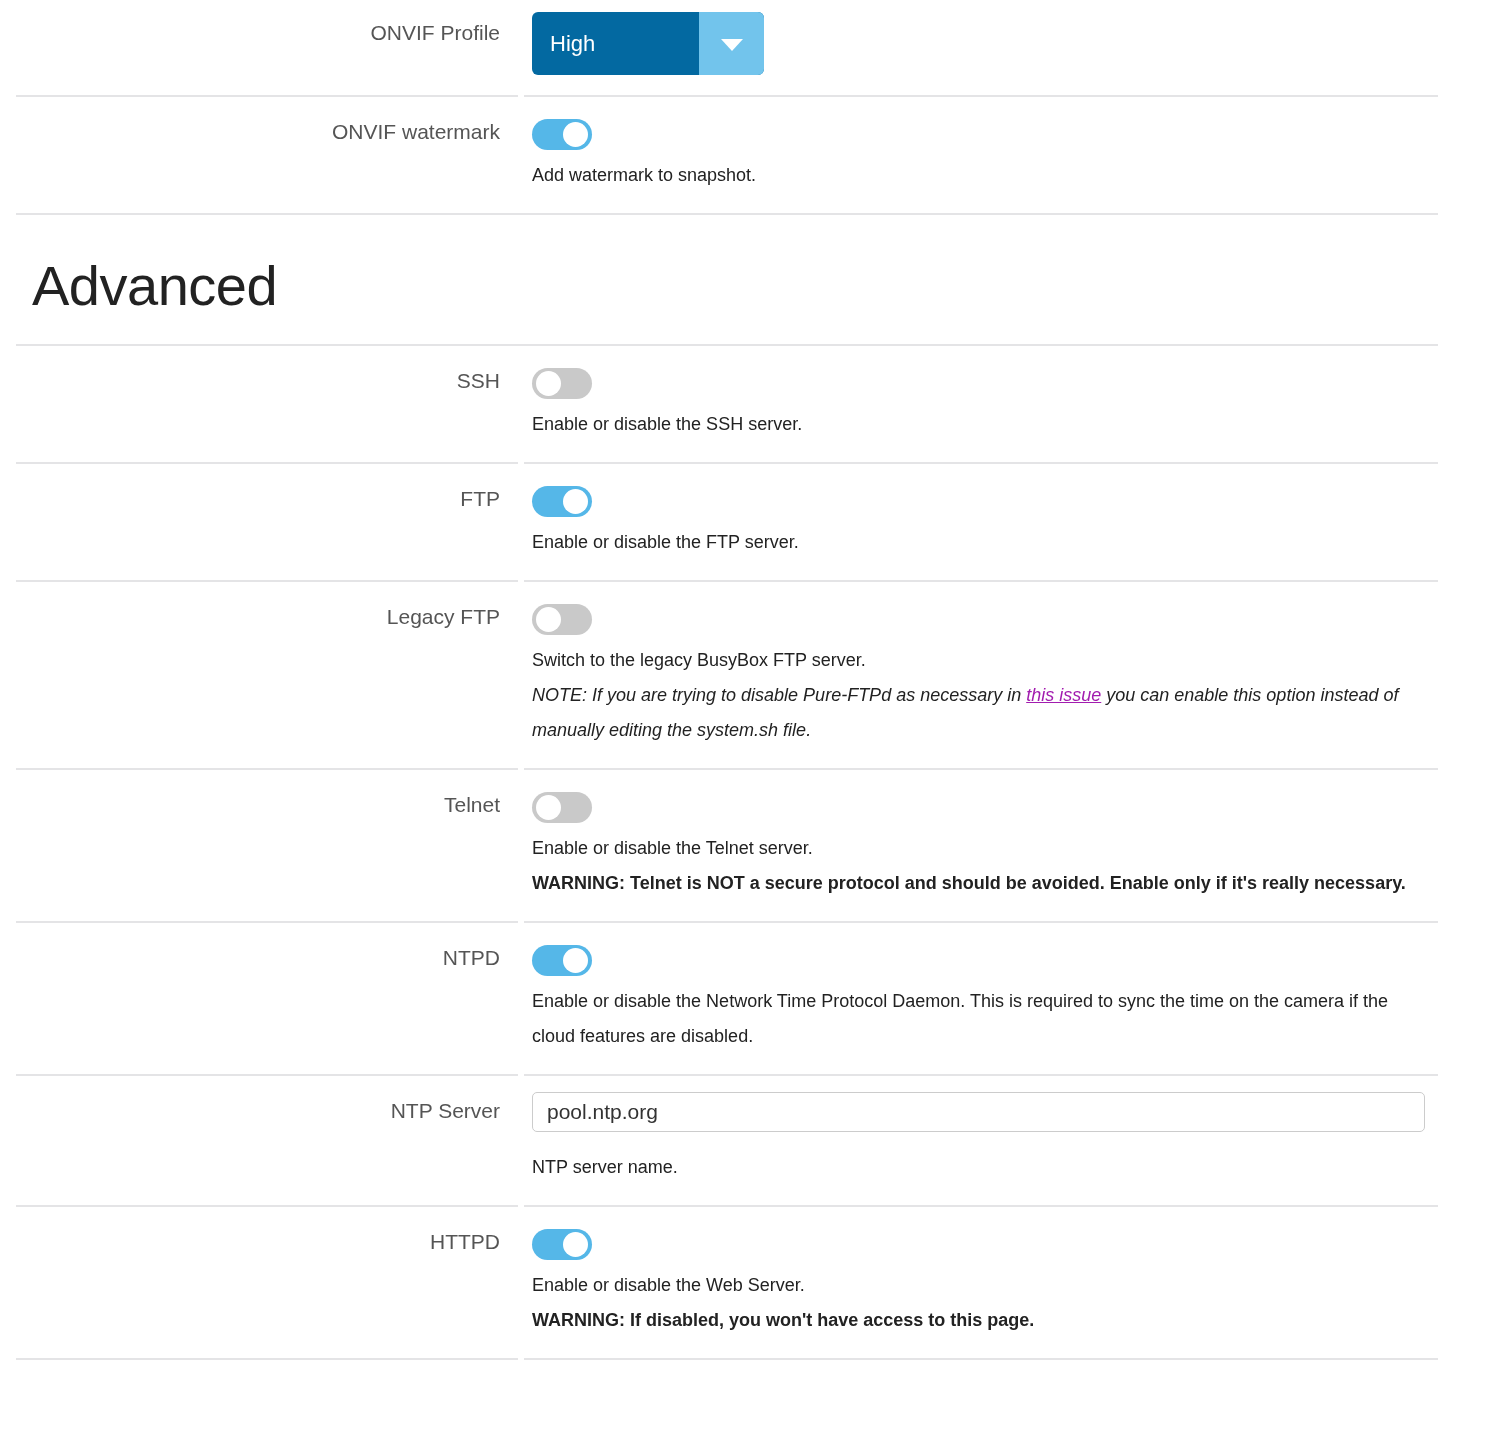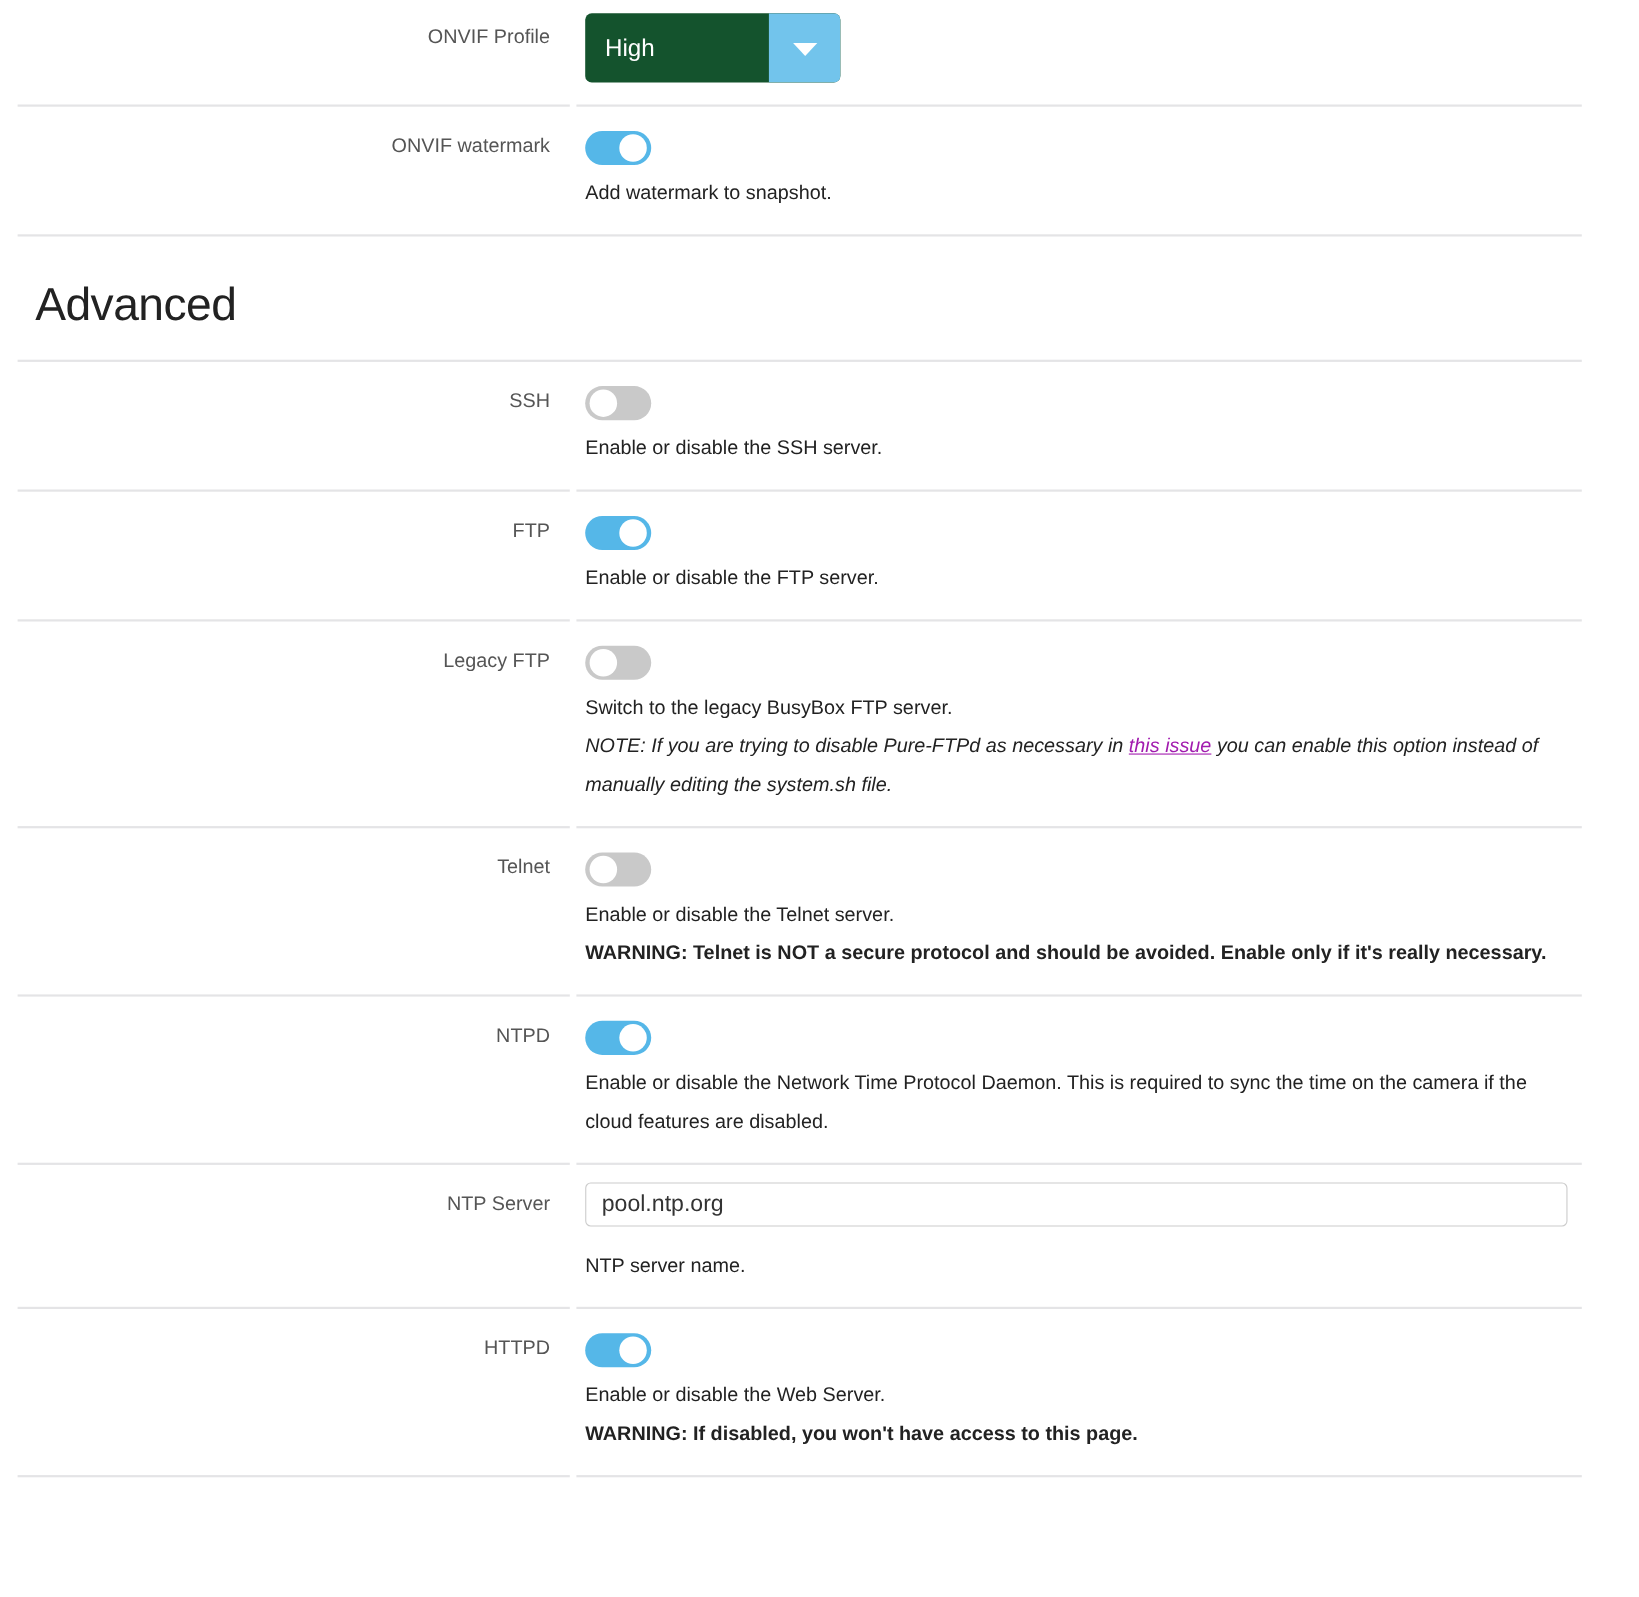--- a/index.html
+++ b/index.html
@@ -29,21 +29,21 @@
     margin-left: 16px;
   }
   .row > .cell-label {
     width: 502px;
     flex: 0 0 502px;
     box-sizing: border-box;
     text-align: right;
     padding-right: 18px;
     padding-top: 22px;
     padding-bottom: 22px;
-    font-size: 18px;
+    font-size: 21px;
     line-height: 26px;
     color: #555555;
   }
   .row > .cell-field {
     flex: 1 1 auto;
     box-sizing: border-box;
     padding-left: 14px;
     padding-top: 16px;
     padding-bottom: 20px;
     min-width: 0;
@@ -96,21 +96,21 @@
   .toggle.on { background: #55b7e8; }
   .toggle.on .knob { left: 31px; }
 
   
   .select {
     position: relative;
     display: inline-block;
     width: 232px;
     height: 63px;
     border-radius: 6px;
-    background: #14532d;
+    background: #0369a1;
     overflow: hidden;
     cursor: pointer;
     vertical-align: top;
   }
   .select .sel-value {
     position: absolute;
     left: 18px;
     top: 0;
     line-height: 63px;
     font-size: 22px;
@@ -150,21 +150,21 @@
     background: #ffffff;
     border: 1px solid #cccccc;
     border-radius: 5px;
     outline: none;
   }
 
   
   .section-head {
     margin: 0;
     padding: 38px 0 26px 16px;
-    font-size: 42px;
+    font-size: 56px;
     font-weight: normal;
     color: #222222;
     letter-spacing: -0.5px;
   }
   .section-head-wrap {
     border-top: 2px solid #e4e4e6;
     margin: 0 16px 0 16px;
     width: 1422px;
   }
   .section-rule {

